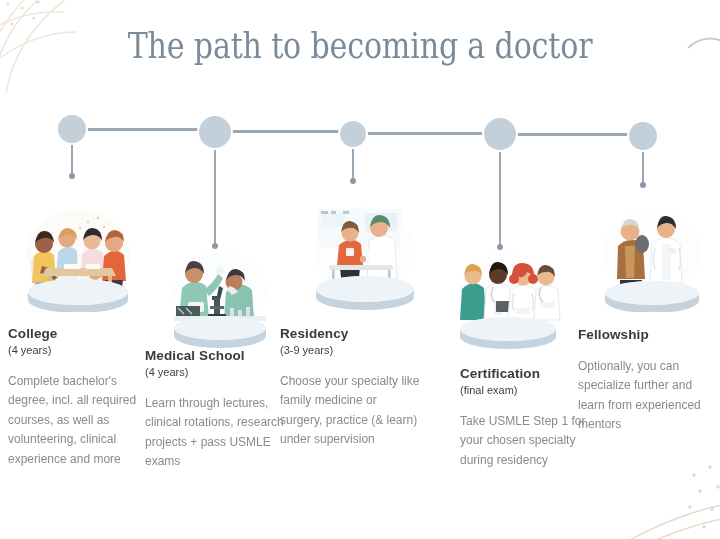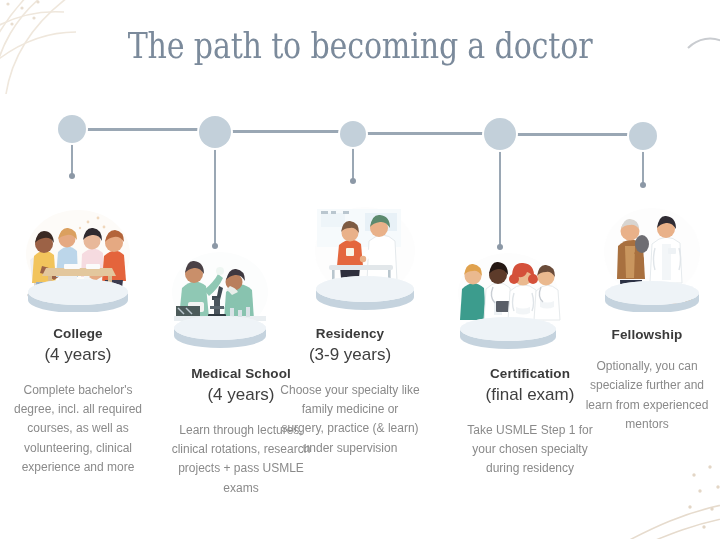--- a/index.html
+++ b/index.html
@@ -83,31 +83,31 @@
   }
 
   
   .illus {
     position: absolute;
   }
 
   
   .col {
     position: absolute;
-    text-align: center;
+    text-align: left;
   }
   .col-head {
     font-size: 13.5px;
     font-weight: bold;
     color: #3a3a3a;
     letter-spacing: 0.1px;
     line-height: 1.25;
   }
   .col-sub {
-    font-size: 17px;
+    font-size: 11px;
     font-weight: normal;
     color: #3f3f3f;
     line-height: 1.45;
   }
   .col-body {
     margin-top: 13px;
     font-size: 12px;
     color: #8a8a8a;
     line-height: 1.62;
   }
@@ -383,21 +383,21 @@
     <path d="M13 97 a47 12 0 0 0 94 0 l0 8 a47 12 0 0 1 -94 0z" fill="#c5d3de"></path>
     <ellipse cx="60" cy="97" rx="47" ry="12" fill="#eef3f7"></ellipse>
   </svg>
 
   <div class="col" style="left:8px; top:326px; width:140px;">
     <div class="col-head">College</div>
     <div class="col-sub">(4 years)</div>
     <div class="col-body">Complete bachelor's degree, incl. all required courses, as well as volunteering, clinical experience and more</div>
   </div>
 
-  <div class="col" style="left:145px; top:366px; width:146px;margin-left:23px;">
+  <div class="col" style="left:145px; top:348px; width:146px;">
     <div class="col-head">Medical School</div>
     <div class="col-sub">(4 years)</div>
     <div class="col-body">Learn through lectures, clinical rotations, research projects + pass USMLE exams</div>
   </div>
 
   <div class="col" style="left:280px; top:326px; width:140px;">
     <div class="col-head">Residency</div>
     <div class="col-sub">(3-9 years)</div>
     <div class="col-body">Choose your specialty like family medicine or surgery, practice (&amp; learn) under supervision</div>
   </div>

